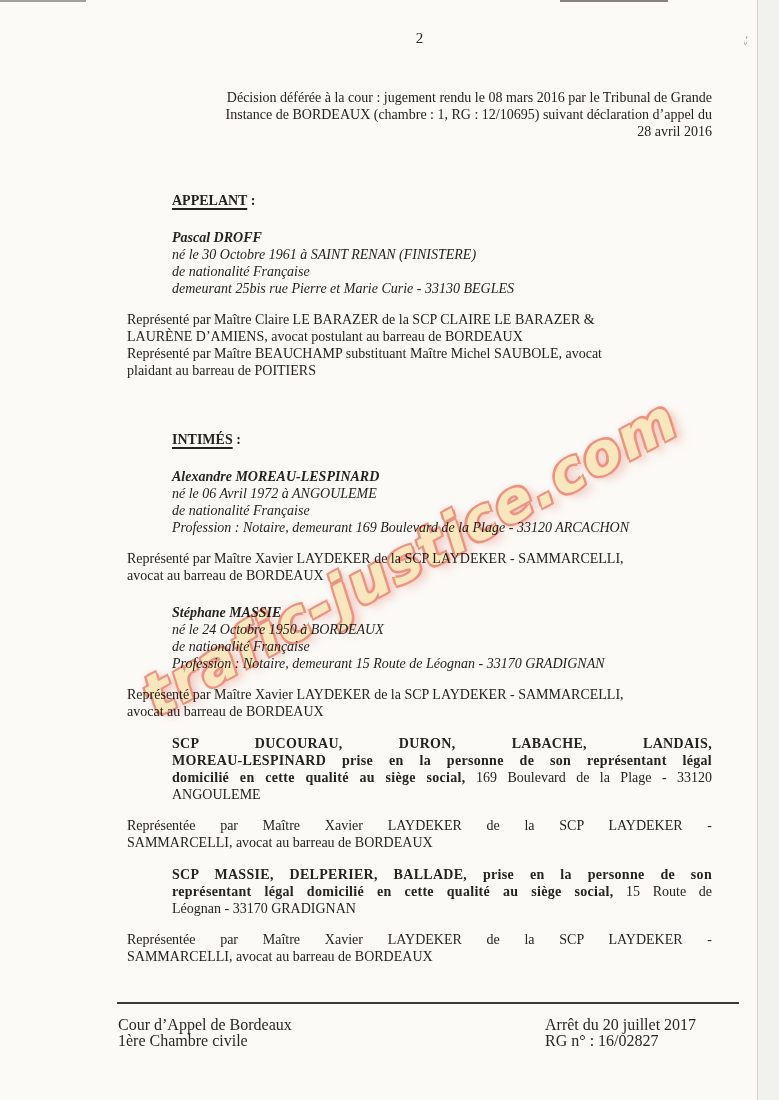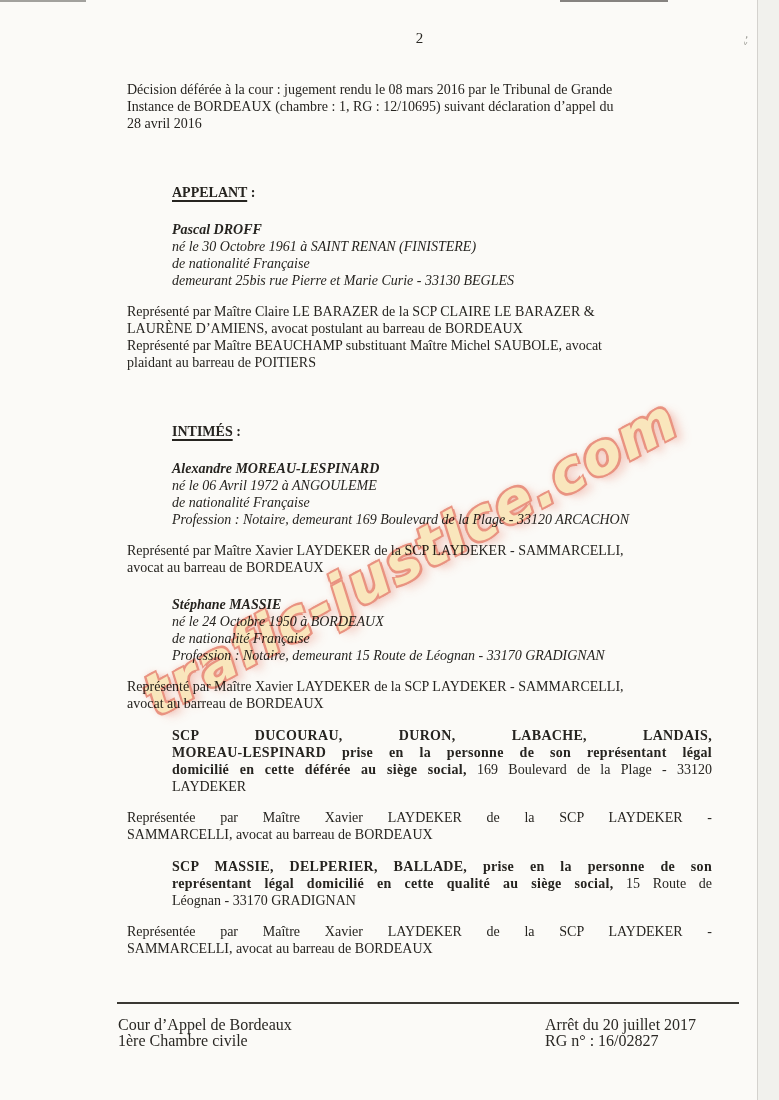--- a/index.html
+++ b/index.html
@@ -14,21 +14,21 @@
   .edge-top-b{position:absolute;top:0;left:560px;width:108px;height:2px;background:rgba(70,68,64,.65);}
   .edge-right{position:absolute;top:0;left:757px;width:1px;height:1100px;background:rgba(110,108,102,.28);}
   .edge-right-shade{position:absolute;top:0;left:758px;width:21px;height:1100px;background:rgba(200,198,192,.18);}
   .scan-artifact{position:absolute;left:744px;top:36px;font-size:10px;color:#8f8f88;transform:rotate(12deg);font-family:"DejaVu Sans",sans-serif;}
 
   .page-number{position:absolute;top:30px;left:127px;width:585px;text-align:center;font-size:15px;color:#2a2824;}
 
   #doc{position:absolute;left:127px;top:81px;width:585px;font-size:14px;line-height:17px;}
   .block{margin:0;}
   .block.indent{padding-left:45px;}
-  .body-paragraph{margin-top:0;}
+  .body-paragraph{margin-top:8px;text-align:right;}
   .section-heading{margin-top:52px;}
   .party-block{margin-top:20px;font-style:italic;}
   .representation{margin-top:14px;}
   .party-company{margin-top:15px;}
   .line{min-height:17px;white-space:nowrap;}
   .line.j{white-space:normal;text-align:justify;text-align-last:justify;}
   .b{font-weight:bold;}
   .party-company .b{letter-spacing:.3px;}
   .u{text-decoration:underline;text-decoration-thickness:1.5px;text-underline-offset:3px;}
 
@@ -98,22 +98,22 @@
       <div class="line"><span>de nationalité Française</span></div>
       <div class="line"><span>Profession : Notaire, demeurant 15 Route de Léognan - 33170 GRADIGNAN</span></div>
     </div>
     <div class="block representation">
       <div class="line"><span>Représenté par Maître Xavier LAYDEKER de la SCP LAYDEKER - SAMMARCELLI,</span></div>
       <div class="line"><span>avocat au barreau de BORDEAUX</span></div>
     </div>
     <div class="block party-company indent">
       <div class="line j"><span class="b">SCP DUCOURAU, DURON, LABACHE, LANDAIS,</span></div>
       <div class="line j"><span class="b">MOREAU-LESPINARD prise en la personne de son représentant légal</span></div>
-      <div class="line j"><span class="b">domicilié en cette déférée au siège social,</span><span> 169 Boulevard de la Plage - 33120</span></div>
-      <div class="line"><span>LAYDEKER</span></div>
+      <div class="line j"><span class="b">domicilié en cette qualité au siège social,</span><span> 169 Boulevard de la Plage - 33120</span></div>
+      <div class="line"><span>ANGOULEME</span></div>
     </div>
     <div class="block representation">
       <div class="line j"><span>Représentée par Maître Xavier LAYDEKER de la SCP LAYDEKER -</span></div>
       <div class="line"><span>SAMMARCELLI, avocat au barreau de BORDEAUX</span></div>
     </div>
     <div class="block party-company indent">
       <div class="line j"><span class="b">SCP MASSIE, DELPERIER, BALLADE, prise en la personne de son</span></div>
       <div class="line j"><span class="b">représentant légal domicilié en cette qualité au siège social,</span><span> 15 Route de</span></div>
       <div class="line"><span>Léognan - 33170 GRADIGNAN</span></div>
     </div>

